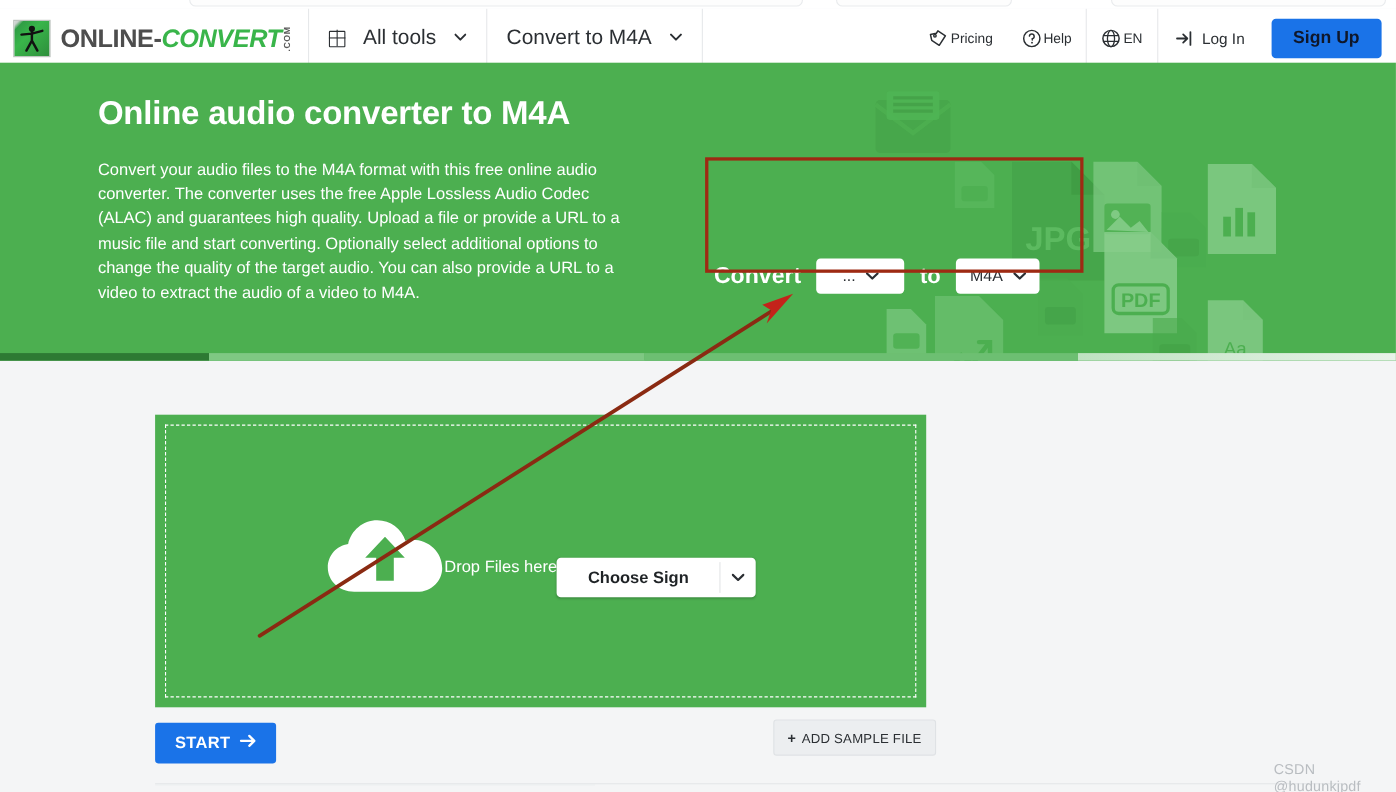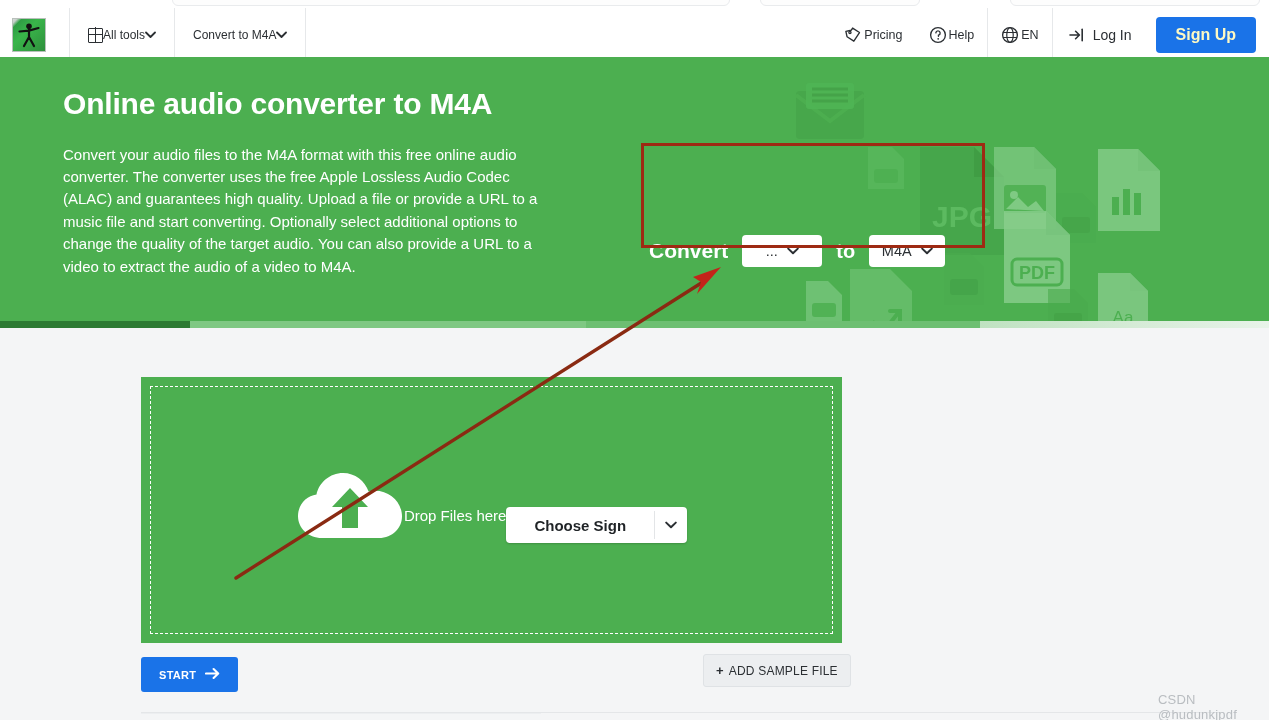--- a/index.html
+++ b/index.html
@@ -38,22 +38,22 @@
   .logo-text { display:flex; align-items:center; }
   .logo-text .t1 { font-size:23px; font-weight:800; color:#4d4d4d; letter-spacing:-0.4px; }
   .logo-text .t2 { font-size:23px; font-weight:800; color:#4d4d4d; letter-spacing:-0.4px; font-style:italic; }
   .logo-text .tgreen { color:#39b54a; }
   .logo-text .dotcom {
     font-size:8px; font-weight:700; color:#5a5a5a; letter-spacing:0.5px;
     writing-mode: vertical-rl; transform: rotate(180deg); margin-left:2px; line-height:1;
   }
   .nav-sep { width:1px; background:#e6e8ea; align-self:stretch; margin:0; }
   .nav-item {
-    display:flex; align-items:center; gap:0; padding:0 18px;
-    font-size:12px; color:#2b2f33; cursor:pointer; height:100%;
+    display:flex; align-items:center; gap:16px; padding:0 18px;
+    font-size:19px; color:#2b2f33; cursor:pointer; height:100%;
   }
   .grid-icon { display:inline-block; width:15px; height:15px; position:relative; }
   .grid-icon i {
     position:absolute; width:15px; height:15px; border:1.4px solid #2b2f33; border-radius:1px;
   }
   .grid-icon i::before { content:""; position:absolute; left:5.6px; top:-1.4px; width:1.4px; height:15px; background:#2b2f33; }
   .grid-icon i::after  { content:""; position:absolute; top:5.6px; left:-1.4px; height:1.4px; width:15px; background:#2b2f33; }
   .chev { font-size:11px; color:#2b2f33; }
   .spacer { flex:1 1 auto; }
 
@@ -62,40 +62,40 @@
     display:flex; flex-direction:row; align-items:center; justify-content:flex-end;
     gap:2px; padding:0 13px; height:100%; cursor:pointer; min-width:52px;
   }
   .util-item .lbl { font-size:12.5px; color:#2b2f33; line-height:1; }
   .ic { width:18px; height:18px; display:block; }
   .login-btn {
     display:flex; align-items:center; gap:7px; padding:0 16px; height:100%;
     font-size:14px; color:#2b2f33; cursor:pointer;
   }
   .signup-btn {
-    background:#1a73e8; color:#fef9c3; font-size:16px; font-weight:700;
+    background:#1a73e8; color:#0f172a; font-size:16px; font-weight:700;
     border:none; border-radius:4px; padding:9px 20px; cursor:pointer;
     margin:0 13px 0 8px; align-self:center; font-family:"Liberation Sans", sans-serif;
   }
 
   
   .hero {
     position:absolute; left:0; top:57px; width:1269px; height:271px;
     background:#4caf50; overflow:hidden;
   }
   .hero-bottom-dark { position:absolute; left:0; bottom:0; width:190px; height:7px; background:#2d7a33; }
   .hero-bottom-a { position:absolute; left:190px; bottom:0; width:396px; height:7px; background:#7fc883; }
   .hero-bottom-b { position:absolute; left:586px; bottom:0; width:394px; height:7px; background:#6dbf72; }
   .hero-bottom-c { position:absolute; left:980px; bottom:0; width:289px; height:7px;
                    background:linear-gradient(90deg,#bfe2c1,#e8f3e9); }
 
   .bg-icons { position:absolute; inset:0; pointer-events:none; }
   .bg-icons svg { position:absolute; }
 
-  .hero-inner { position:relative; padding:30px 0 0 63px; }
+  .hero-inner { position:relative; padding:30px 0 0 89px; }
   .hero-title {
     font-size:30px; font-weight:800; color:#ffffff; letter-spacing:-0.2px;
     line-height:1.15; margin-bottom:22px;
   }
   .hero-desc {
     font-size:15px; color:#ffffff; line-height:22.4px; max-width:480px;
   }
 
   
   .convert-box {
@@ -144,21 +144,21 @@
   }
   .choose-div { width:1px; background:#e3e5e7; margin:4px 0; }
   .choose-chev {
     display:flex; align-items:center; justify-content:center; width:32px; cursor:pointer;
     font-size:12px; color:#2b2f33; font-weight:700;
   }
 
   .start-btn {
     position:absolute; left:141px; top:657px;
     background:#1a73e8; color:#ffffff; border:none; border-radius:3px;
-    font-size:11px; font-weight:700; letter-spacing:0.3px;
+    font-size:15px; font-weight:700; letter-spacing:0.3px;
     padding:10px 18px; display:flex; align-items:center; gap:9px; cursor:pointer;
     font-family:"Liberation Sans", sans-serif;
   }
   .sample-btn {
     position:absolute; left:703px; top:654px;
     background:#eceef0; color:#2b2f33; border:1px solid #dfe2e5; border-radius:3px;
     font-size:12px; letter-spacing:0.2px;
     padding:8px 12px; display:flex; align-items:center; gap:5px; cursor:pointer;
     font-family:"Liberation Sans", sans-serif;
   }
@@ -184,20 +184,25 @@
   </div>
 
   <div class="header">
 
     <div class="logo-wrap">
       <div class="logo-mark">
         <svg class="fig" width="24" height="26" viewBox="0 0 24 26" style="position:absolute;left:50%;top:50%;transform:translate(-50%,-50%);">
           <circle cx="12" cy="4.2" r="2.8" fill="#111"></circle>
           <path d="M12 7 L12 15 M12 15 L7 24 M12 15 L17 24 M2.5 9.5 L12 8.6 L21.5 6" stroke="#111" stroke-width="2.2" fill="none" stroke-linecap="round"></path>
         </svg>
+      </div>
+      <div class="logo-text">
+        <span class="t1">ONLINE-</span>
+        <span class="t2 tgreen">CONVERT</span>
+        <span class="dotcom">.COM</span>
       </div>
     </div>
 
     <div class="nav-sep"></div>
 
     <div class="nav-item">
       <span class="grid-icon">
           <i></i>
         </span>
       <span>All tools</span>

